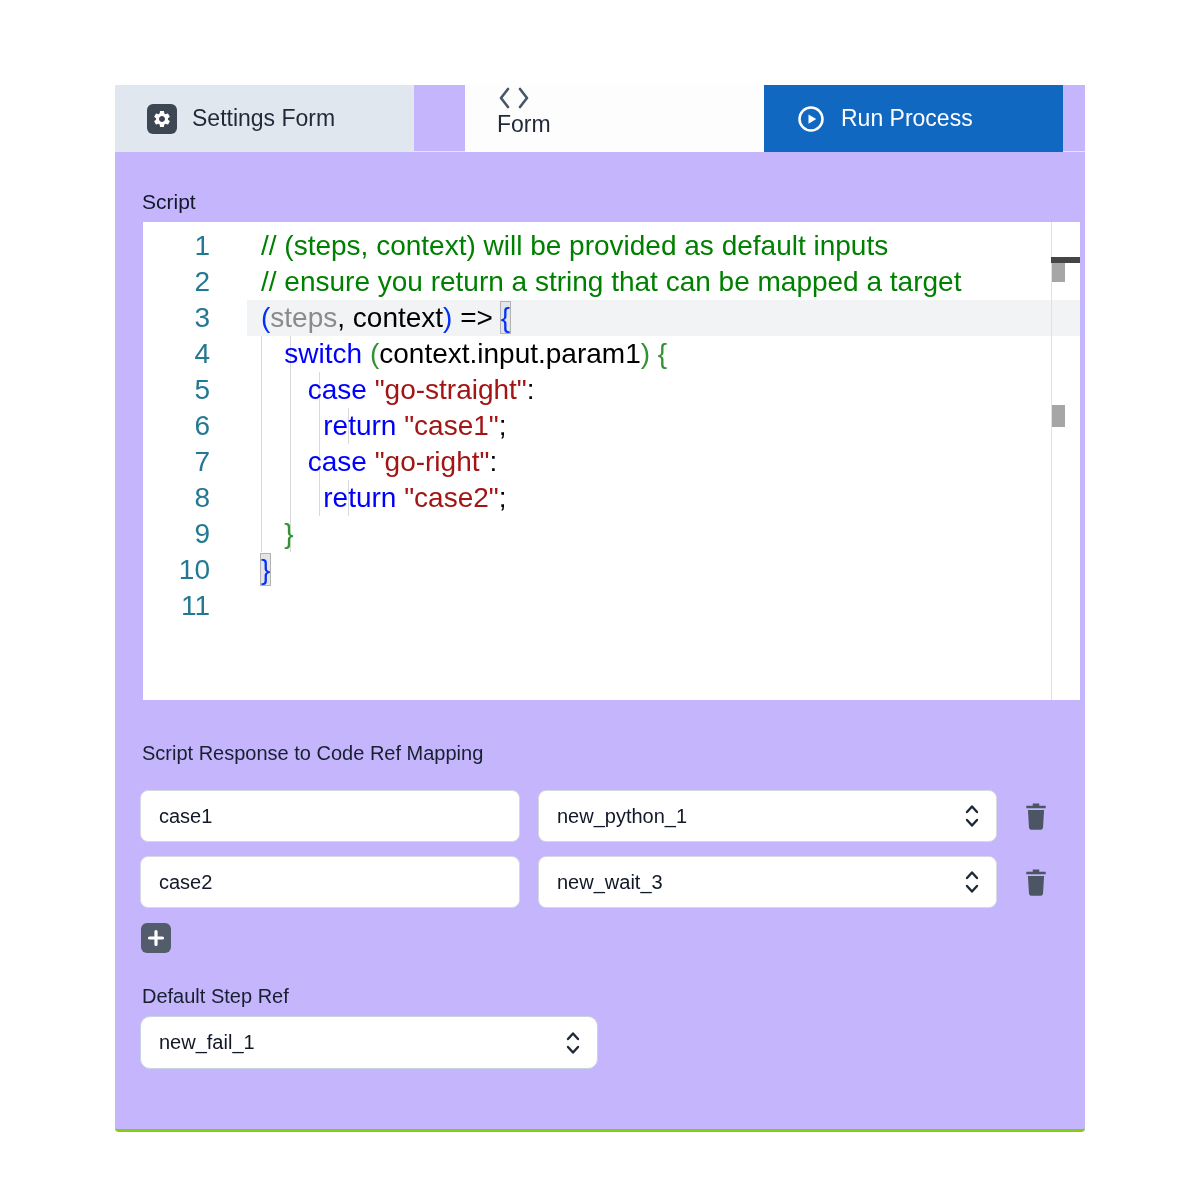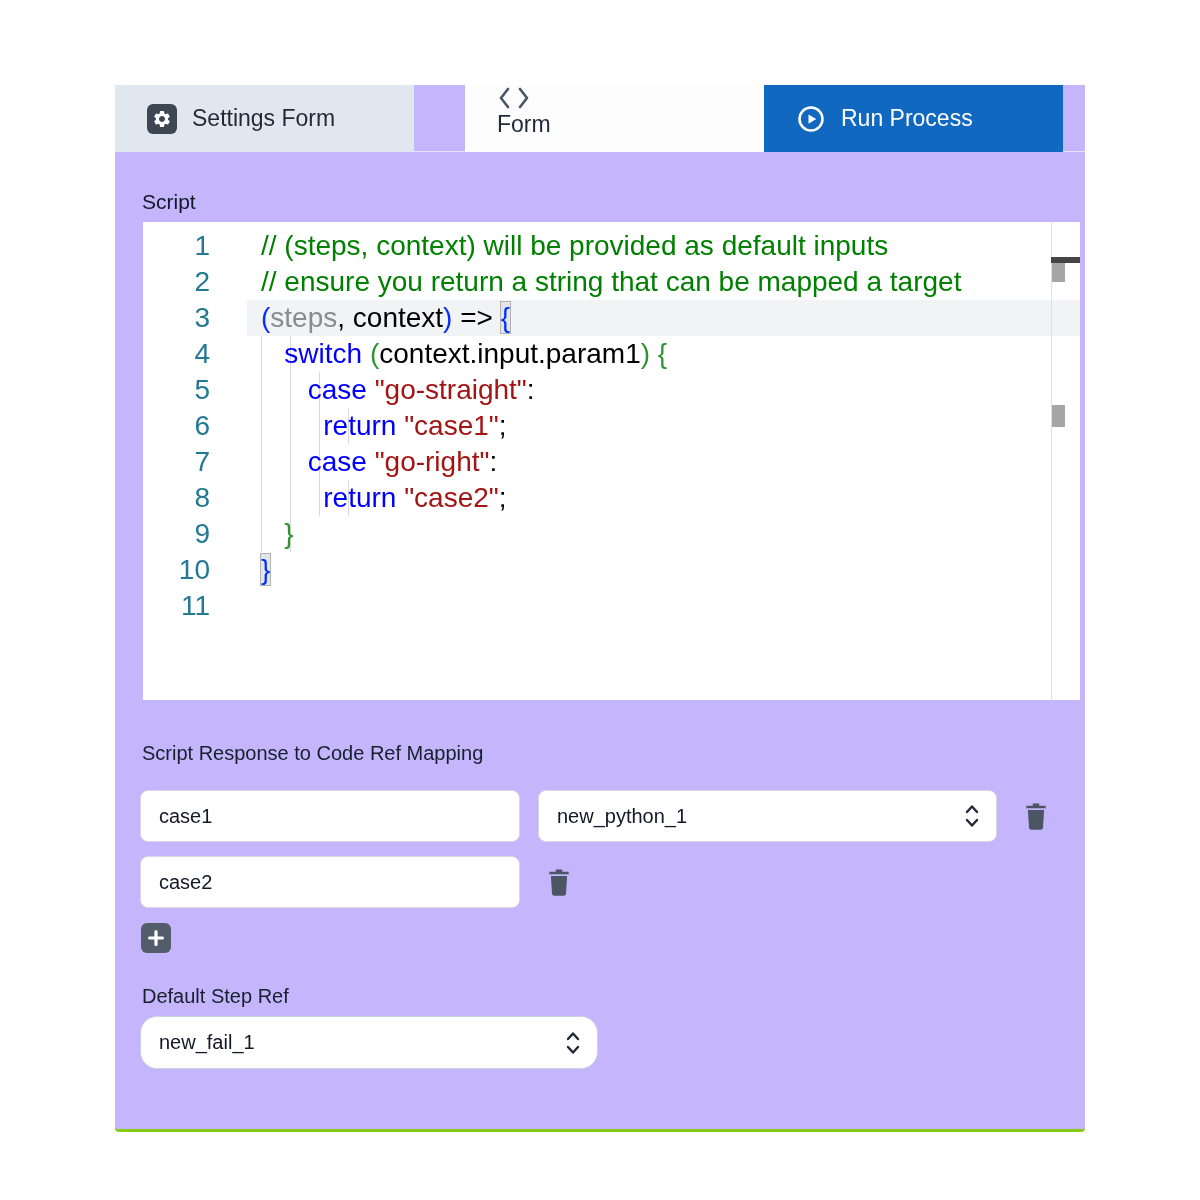--- a/index.html
+++ b/index.html
@@ -49,21 +49,21 @@
   .selectbox { width:459px; height:52px; margin-left:18px; background:#ffffff; border:1px solid #d5dae1; border-radius:8px;
                display:flex; align-items:center; justify-content:space-between; padding:0 14px 0 18px;
                font-size:20px; color:#111827; cursor:pointer; }
   .trash-btn { margin-left:24px; width:30px; height:30px; background:none; border:none; cursor:pointer; display:flex; align-items:center; justify-content:center; }
   .add-btn { position:absolute; left:26px; top:838px; width:30px; height:30px; background:#525c6a; border:none;
              border-radius:6px; cursor:pointer; display:flex; align-items:center; justify-content:center; }
 
   
   .def-title { top:900px; }
   .def-select { position:absolute; left:25px; top:931px; width:458px; height:53px; margin-left:0;
-                border:1px solid #c9d4e2; border-radius:17px; }
+                border:1px solid #c9d4e2; border-radius:10px; }
 </style>
 </head>
 <body>
 
 <div class="panel">
 
   <div class="tabbar">
     <div class="tab settings">
       <span class="gearbox">
         <svg width="20" height="20" viewBox="0 0 24 24">
@@ -127,20 +127,28 @@
     <button class="trash-btn">
       <svg width="26" height="28" viewBox="0 0 24 26">
           <path fill="#4b5563" d="M9 1.5h6v2h6v2.4H3V3.5h6v-2z"></path>
           <path fill="#4b5563" d="M4.5 7.5h15l-1 16.5a1.8 1.8 0 0 1-1.8 1.7H7.3a1.8 1.8 0 0 1-1.8-1.7l-1-16.5z"></path>
         </svg>
     </button>
   </div>
 
   <div class="map-row row2">
     <input class="txt-input" type="text" value="case2" style="">
+    <div class="selectbox">
+      <span>new_wait_3</span>
+      <span style="display:flex;">
+        <svg width="20" height="30" viewBox="0 0 20 30">
+            <path d="M5 11 L10 5.5 L15 11 M5 19 L10 24.5 L15 19" fill="none" stroke="#1f2937" stroke-width="2.4" stroke-linecap="round" stroke-linejoin="round"></path>
+          </svg>
+      </span>
+    </div>
     <button class="trash-btn">
       <svg width="26" height="28" viewBox="0 0 24 26">
           <path fill="#4b5563" d="M9 1.5h6v2h6v2.4H3V3.5h6v-2z"></path>
           <path fill="#4b5563" d="M4.5 7.5h15l-1 16.5a1.8 1.8 0 0 1-1.8 1.7H7.3a1.8 1.8 0 0 1-1.8-1.7l-1-16.5z"></path>
         </svg>
     </button>
   </div>
 
   <button class="add-btn">
     <svg width="18" height="18" viewBox="0 0 18 18">

